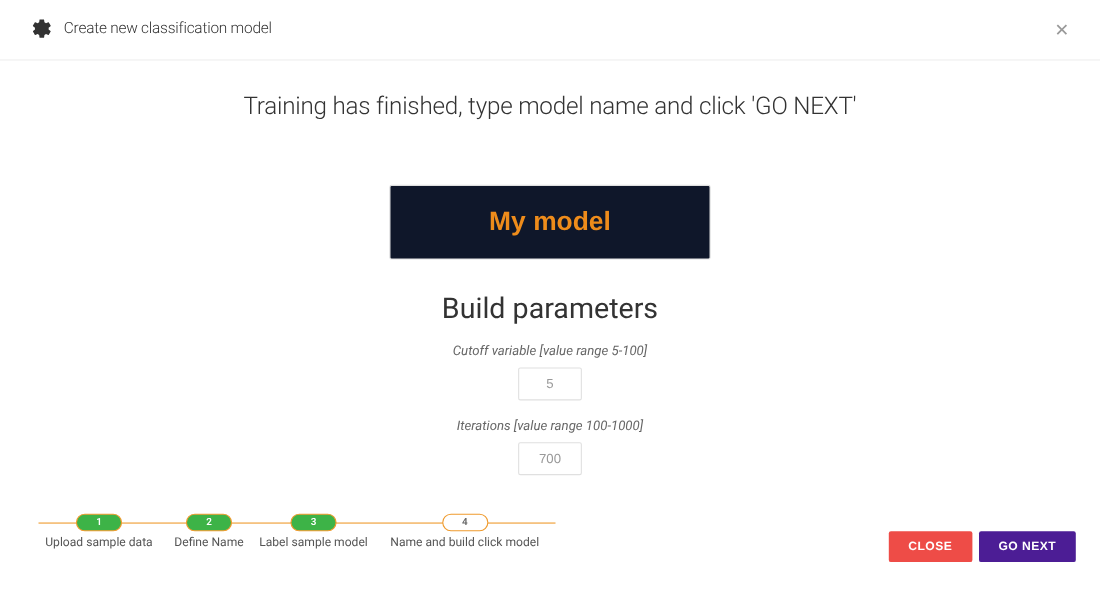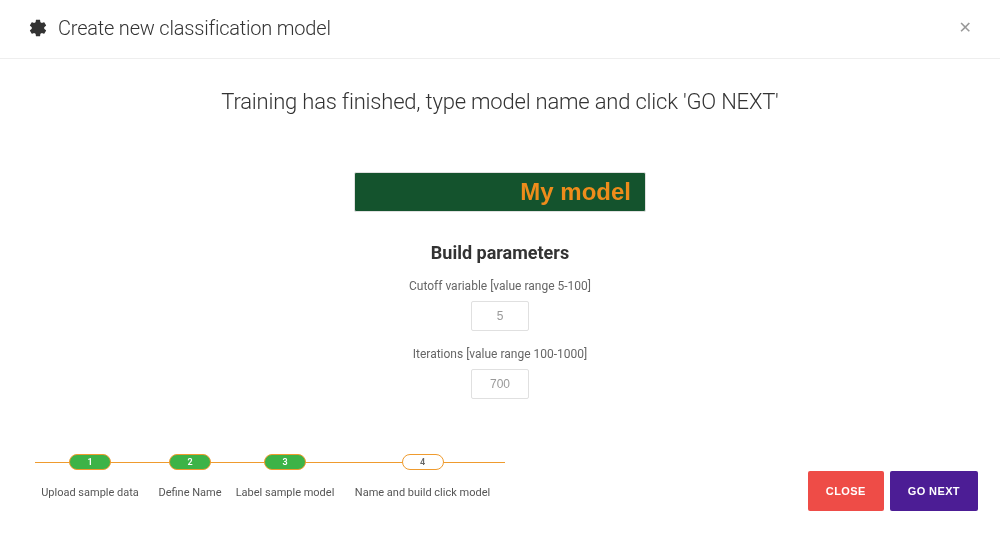--- a/index.html
+++ b/index.html
@@ -21,21 +21,21 @@
       padding: 16px 28px 18px 28px;
       border-bottom: 1px solid #eee;
       position: relative;
     }
     .header-icon {
       display: inline-flex;
       margin-right: 10px;
       color: #333;
     }
     .header-title {
-      font-size: 20px;
+      font-size: 14px;
       font-weight: 300;
       color: #333;
       letter-spacing: -0.2px;
     }
     .close-icon {
       position: absolute;
       right: 28px;
       top: 20px;
       color: #999;
       cursor: pointer;
@@ -48,42 +48,43 @@
     }
     .instruction {
       font-size: 22px;
       font-weight: 300;
       color: #333;
       letter-spacing: -0.2px;
     }
     .model-name-input {
       margin-top: 58px;
       width: 292px;
-      height: 40px;
+      height: 68px;
       border: 1px solid #e0e0e0;
       border-radius: 2px;
-      background: #14532d;
+      background: #0f172a;
       font-size: 24px;
       font-weight: 700;
       color: #ee8c1b;
       padding: 0 14px;
-      text-align: right;
+      text-align: center;
       outline: none;
     }
     .section-heading {
       margin-top: 30px;
-      font-size: 18px;
-      font-weight: 700;
+      font-size: 26px;
+      font-weight: 400;
       color: #333;
     }
     .param-label {
       margin-top: 16px;
       font-size: 12px;
       color: #666;
       font-weight: 400;
+      font-style: italic;
     }
     .param-input {
       margin-top: 8px;
       width: 58px;
       height: 30px;
       border: 1px solid #e0e0e0;
       border-radius: 2px;
       text-align: center;
       font-size: 12px;
       color: #999;
@@ -135,35 +136,35 @@
       background: #3db347;
       border: 1px solid #ef9b2e;
       color: #fff;
     }
     .step-pill.active {
       background: #fff;
       border: 1px solid #ef9b2e;
       color: #666;
     }
     .step-label {
-      margin-top: 16px;
+      margin-top: 3px;
       font-size: 11px;
       color: #555;
       font-weight: 400;
       white-space: nowrap;
     }
     .footer-buttons {
       position: absolute;
       right: 22px;
       bottom: 30px;
       display: flex;
       gap: 6px;
     }
     .btn {
-      height: 40px;
+      height: 28px;
       padding: 0 18px;
       border: none;
       border-radius: 2px;
       font-size: 11px;
       font-weight: 600;
       letter-spacing: 0.4px;
       color: #fff;
       cursor: pointer;
       display: inline-flex;
       align-items: center;

